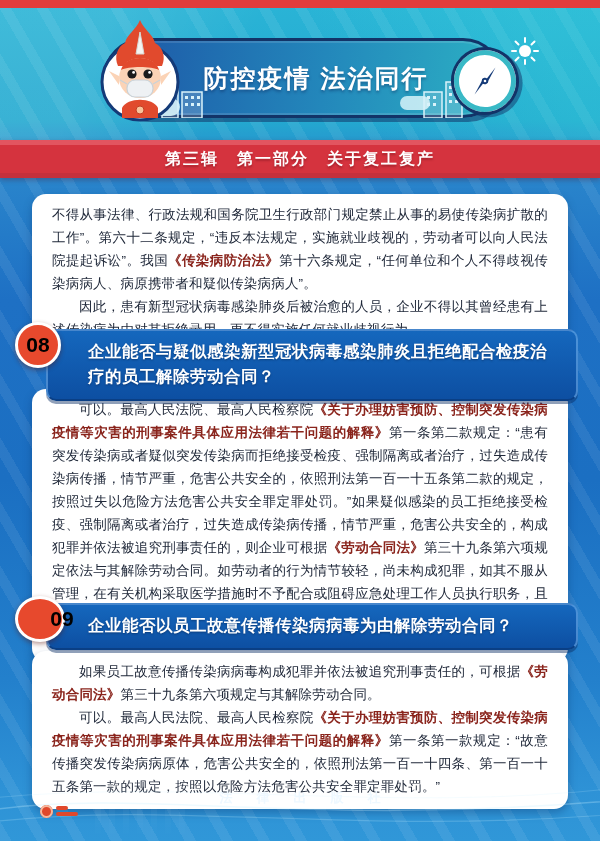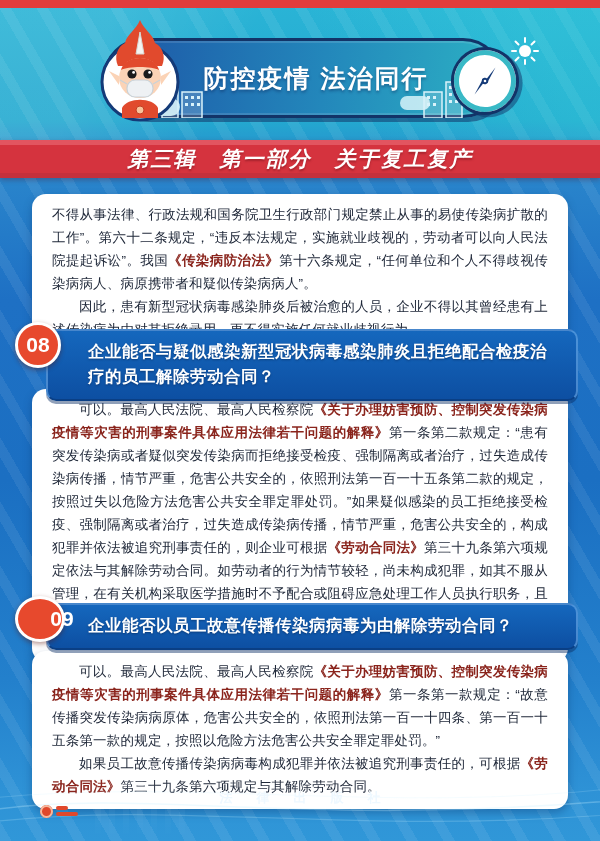--- a/index.html
+++ b/index.html
@@ -53,22 +53,22 @@
   .cloud.c2{left:400px;top:96px;width:30px;height:14px;border-radius:14px;}
 
   
   .series-band{
     position:absolute;left:0;top:140px;width:100%;height:38px;
     background:linear-gradient(180deg,#e25560 0%,#e25560 12%,var(--band_red,#d5333e) 14%,var(--band_red,#d5333e) 86%,#c5303c 88%,#c5303c 100%);
     display:flex;align-items:center;justify-content:center;
     box-shadow:0 2px 5px rgba(90,10,20,0.3);
   }
   .series-band span{
-    color:#fff;font-size:21px;font-weight:800;letter-spacing:2px;
-    text-shadow:0 2px 2px rgba(120,20,30,0.5);white-space:pre;font-style:italic;
+    color:#fff;font-size:16px;font-weight:800;letter-spacing:2px;
+    text-shadow:0 2px 2px rgba(120,20,30,0.5);white-space:pre;
   }
 
   
   .card{
     position:absolute;left:32px;width:536px;background:#fff;border-radius:14px;
     padding:9px 20px 11px 20px;box-shadow:0 4px 8px rgba(10,45,100,0.35);
   }
   .para{
     margin:0;font-size:13.5px;line-height:23px;color:var(--body_text,#20293a);
     text-align:justify;letter-spacing:0.2px;
@@ -86,21 +86,21 @@
     border:2px solid rgba(130,190,245,0.5);border-bottom-color:#0a3f85;
     box-shadow:0 3px 0 rgba(8,45,100,0.45);
     padding:8px 18px 10px 40px;color:#fff;z-index:2;
   }
   .q-bar span{font-size:16.5px;font-weight:700;line-height:25px;letter-spacing:0.5px;
     text-shadow:0 1px 2px rgba(5,30,70,0.5);}
   .q08-bar{top:329px;}
   .q09-bar{top:603px;}
   .badge{
     position:absolute;left:15px;width:46px;height:46px;border-radius:50%;
-    background:var(--badge_red,#e7492d);border:3px solid #fff;color:#ffffff;
+    background:var(--badge_red,#e7492d);border:3px solid #fff;color:#000000;
     display:flex;align-items:center;justify-content:center;
     font-size:21px;font-weight:700;z-index:5;
     box-shadow:0 2px 5px rgba(90,20,10,0.45);
   }
   .badge-08{top:322px;}
   .badge-09{top:596px;padding-left:44px;}
 
   
   .footer-text{position:absolute;left:0;top:786px;width:100%;text-align:center;color:#eef8ff;z-index:3;}
   .footer-line1{font-size:14.5px;font-weight:700;letter-spacing:1.5px;}
@@ -234,22 +234,22 @@
   </div>
   <section class="card a08-card">
     <p class="para indent"><span>可以。最高人民法院、最高人民检察院</span><span class="seg-law">《关于办理妨害预防、控制突发传染病疫情等灾害的刑事案件具体应用法律若干问题的解释》</span><span>第一条第二款规定：“患有突发传染病或者疑似突发传染病而拒绝接受检疫、强制隔离或者治疗，过失造成传染病传播，情节严重，危害公共安全的，依照刑法第一百一十五条第二款的规定，按照过失以危险方法危害公共安全罪定罪处罚。”如果疑似感染的员工拒绝接受检疫、强制隔离或者治疗，过失造成传染病传播，情节严重，危害公共安全的，构成犯罪并依法被追究刑事责任的，则企业可根据</span><span class="seg-law">《劳动合同法》</span><span>第三十九条第六项规定依法与其解除劳动合同。如劳动者的行为情节较轻，尚未构成犯罪，如其不服从管理，在有关机构采取医学措施时不予配合或阻碍应急处理工作人员执行职务，且其行为严重违反了企业的规章制度规定的，企业可根据</span><span class="seg-law">《劳动合同法》</span><span>第三十九条第二项与其解除劳动合同。</span></p>
   </section>
 
   <div class="badge badge-09">09</div>
   <div class="q-bar q09-bar">
     <span>企业能否以员工故意传播传染病病毒为由解除劳动合同？</span>
   </div>
   <section class="card a09-card">
+    <p class="para indent"><span>如果员工故意传播传染病病毒构成犯罪并依法被追究刑事责任的，可根据</span><span class="seg-law">《劳动合同法》</span><span>第三十九条第六项规定与其解除劳动合同。</span></p>
     <p class="para indent"><span>可以。最高人民法院、最高人民检察院</span><span class="seg-law">《关于办理妨害预防、控制突发传染病疫情等灾害的刑事案件具体应用法律若干问题的解释》</span><span>第一条第一款规定：“故意传播突发传染病病原体，危害公共安全的，依照刑法第一百一十四条、第一百一十五条第一款的规定，按照以危险方法危害公共安全罪定罪处罚。”</span></p>
-    <p class="para indent"><span>如果员工故意传播传染病病毒构成犯罪并依法被追究刑事责任的，可根据</span><span class="seg-law">《劳动合同法》</span><span>第三十九条第六项规定与其解除劳动合同。</span></p>
   </section>
 
   <div class="city-ghost"></div>
   <svg class="waves" viewBox="0 0 600 71">
     <path d="M-10 40 C150 18 300 58 620 30" fill="none" stroke="rgba(200,240,255,0.30)" stroke-width="1.5"></path>
     <path d="M-10 52 C180 30 340 66 620 44" fill="none" stroke="rgba(200,240,255,0.22)" stroke-width="1.2"></path>
     <path d="M-10 28 C200 8 380 44 620 18" fill="none" stroke="rgba(200,240,255,0.18)" stroke-width="1"></path>
   </svg>
   <div class="footer-logo">
     <span class="roundel"></span>

